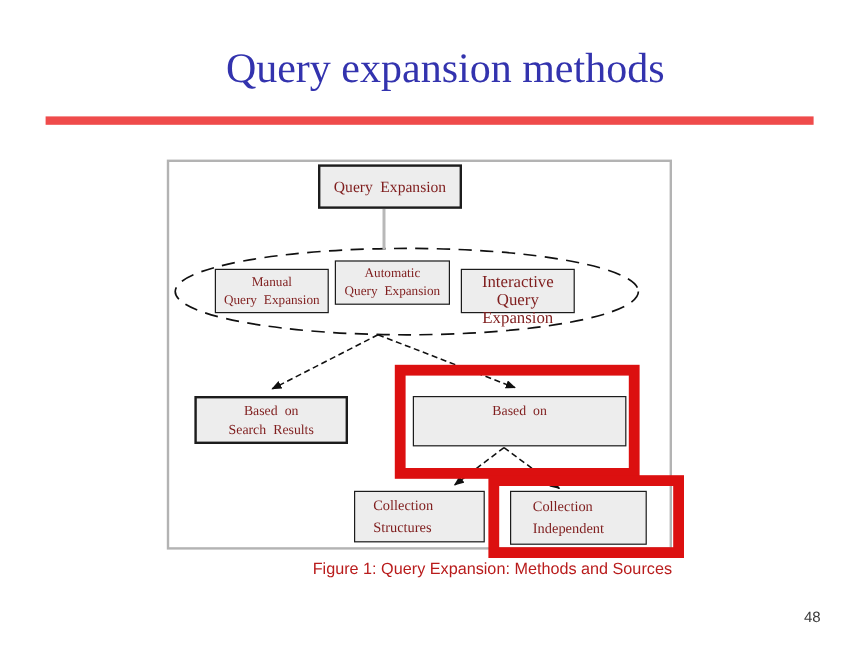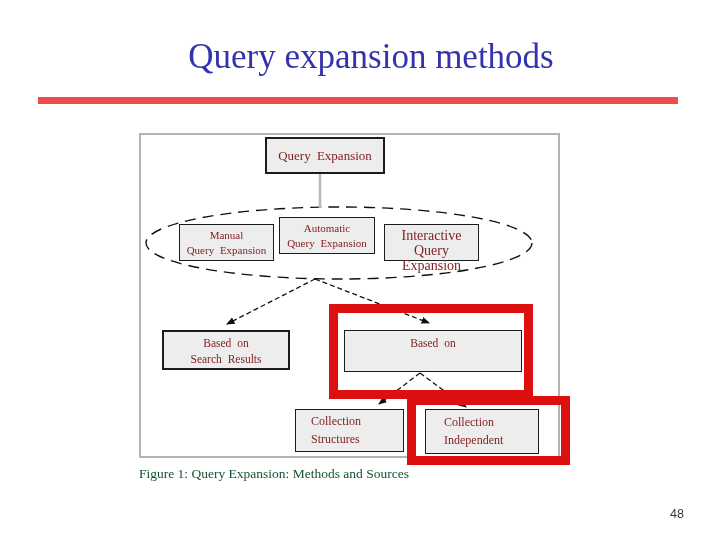--- a/index.html
+++ b/index.html
@@ -40,22 +40,22 @@
   #node-colldep{left:154px;top:274px;width:109px;height:43px;font-size:12px;line-height:18px;padding-top:2px;text-align:left;padding-left:15px;}
   #node-collind{left:284px;top:274px;width:114px;height:45px;font-size:12px;line-height:18px;padding-top:3px;text-align:left;padding-left:18px;}
   .highlight{
     position:absolute;box-sizing:border-box;border:9px solid #dc1010;
     background:transparent;z-index:5;
   }
   #hl-knowledge{left:188px;top:169px;width:204px;height:95px;}
   #hl-collind{left:266px;top:261px;width:163px;height:69px;}
   
   #caption{
-    position:absolute;left:139px;top:466px;width:421px;text-align:left;
-    font-family:Liberation Serif, serif;font-size:13.5px;color:#14532d;
+    position:absolute;left:139px;top:466px;width:421px;text-align:right;
+    font-family:Liberation Sans, sans-serif;font-size:13.5px;color:#b91c1c;
     z-index:6;
   }
   
   #pagenum{
     position:absolute;left:670px;top:507px;
     font-family:"Liberation Sans",sans-serif;font-size:12.5px;color:#3a3a3a;
   }
 </style>
 </head>
 <body>

